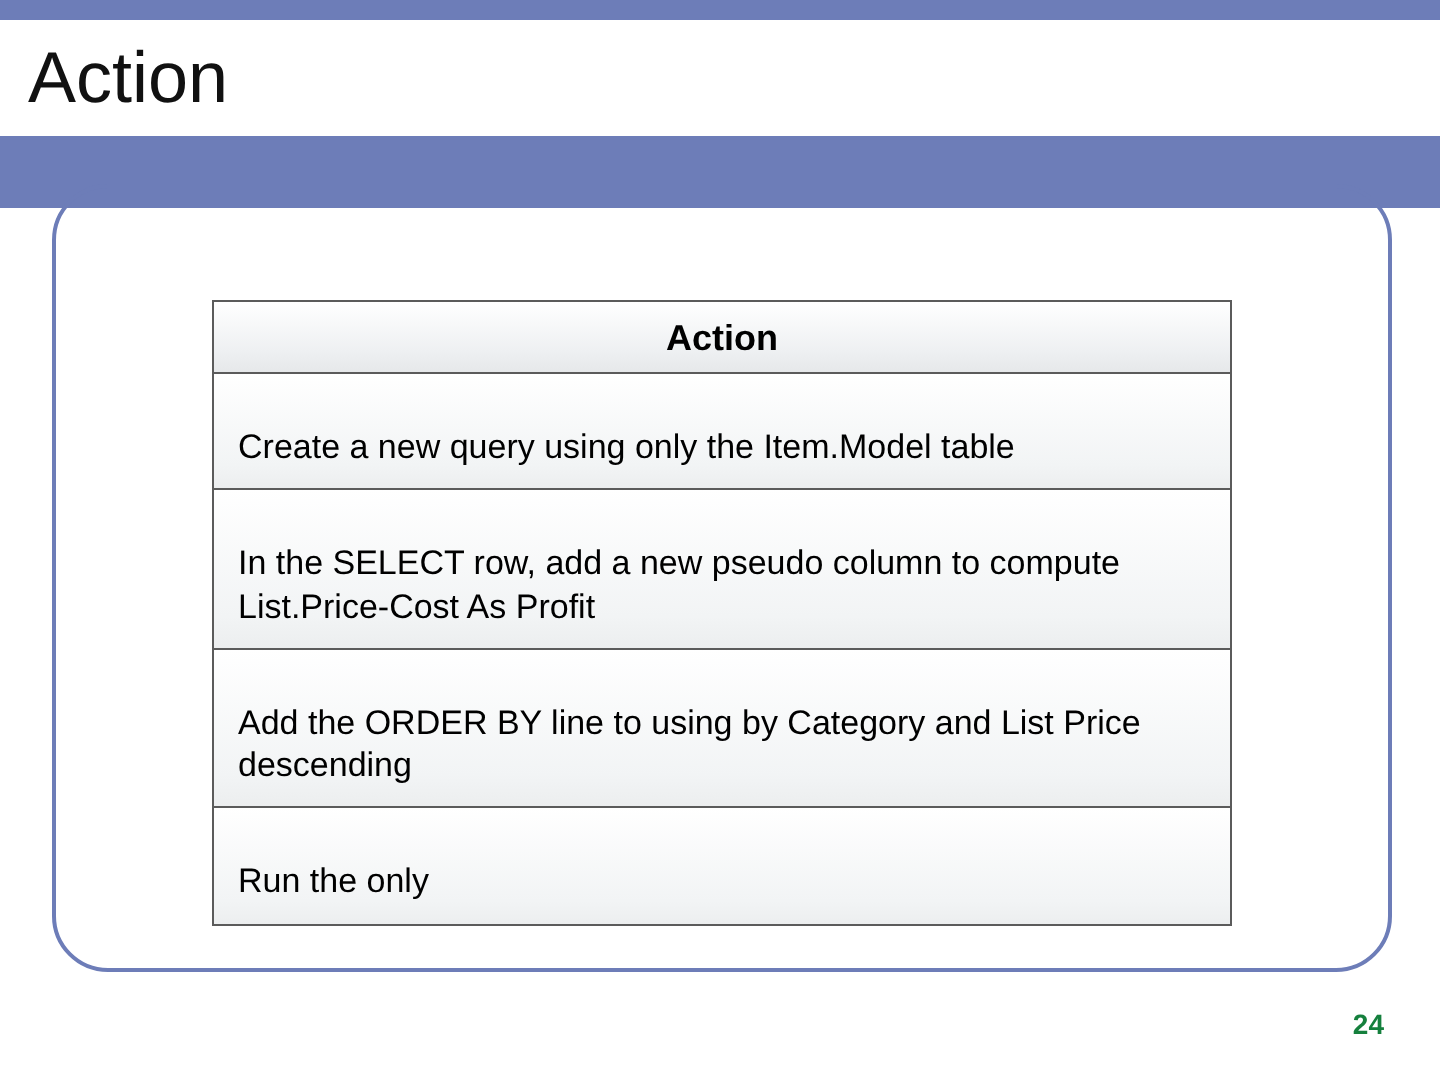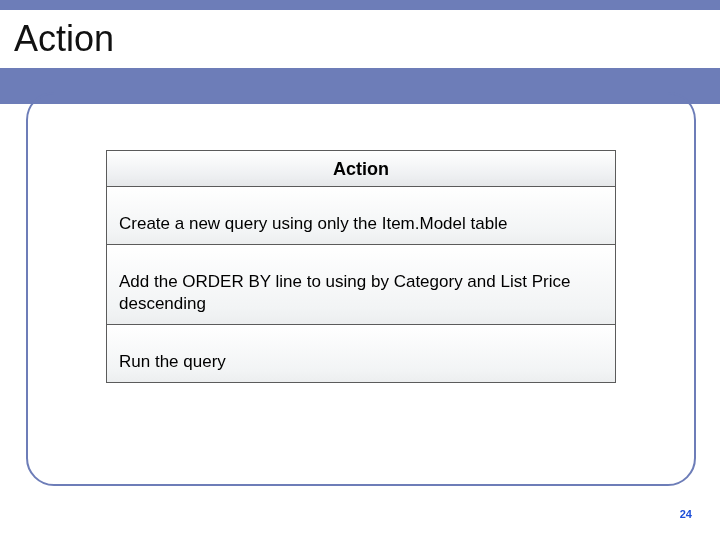--- a/index.html
+++ b/index.html
@@ -83,23 +83,23 @@
     border-bottom: 1px solid #5b5b5b;
     line-height: 1.25;
     background: linear-gradient(#ffffff, #f2f4f5 80%, #eceeef);
   }
   .action-table .cell:last-child { border-bottom: none; }
 
   .page-number {
     position: absolute;
     right: 28px;
     bottom: 20px;
-    font-size: 11px;
+    font-size: 14px;
     font-weight: bold;
-    color: #1d4ed8;
+    color: #15803d;
   }
 </style>
 </head>
 <body>
 
 <div class="slide">
 
   <div class="top-accent"></div>
 
   <div class="title-row">
@@ -107,20 +107,21 @@
   </div>
 
   <div class="purple-band"></div>
 
   <div class="content-frame-mask-top"></div>
 
   <div class="content-frame">
     <div class="action-table">
       <div class="hdr">Action</div>
       <div class="cell">Create a new query using only the Item.Model table</div>
+      <div class="cell">In the SELECT row, add a new pseudo column to compute List.Price-Cost As Profit</div>
       <div class="cell">Add the ORDER BY line to using by Category and List Price descending</div>
-      <div class="cell">Run the query</div>
+      <div class="cell">Run the only</div>
     </div>
   </div>
 
   <div class="page-number">24</div>
 
 </div>
 
 </body></html>

